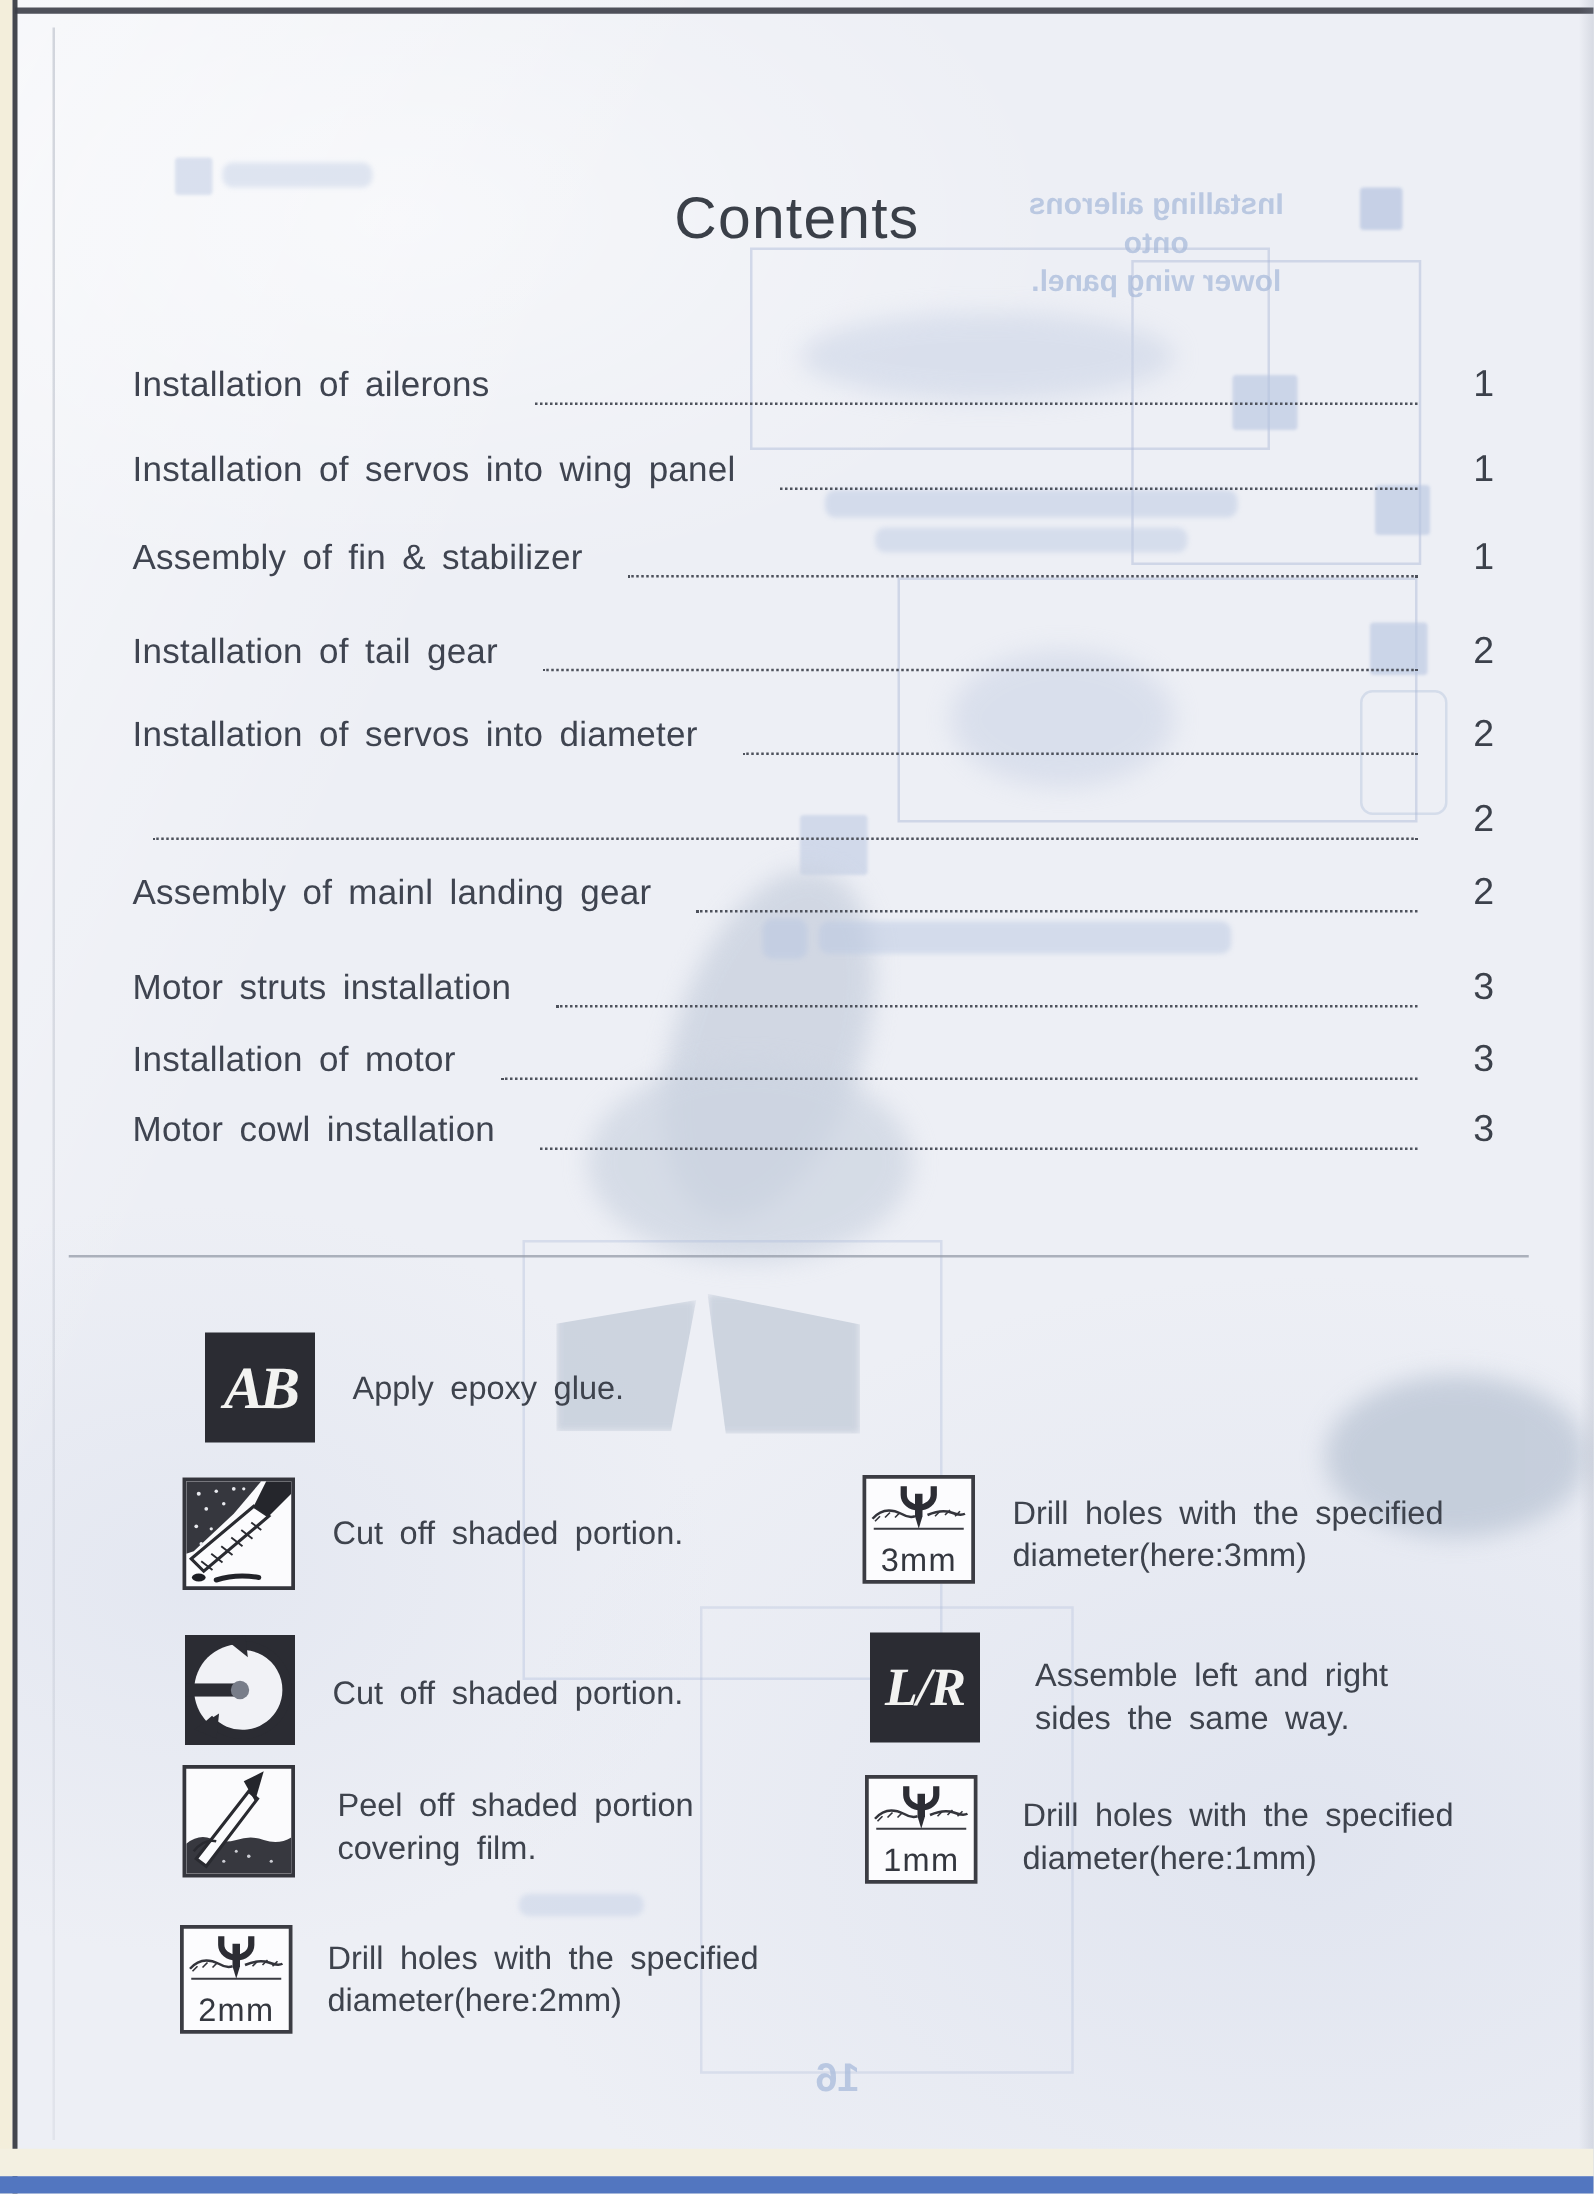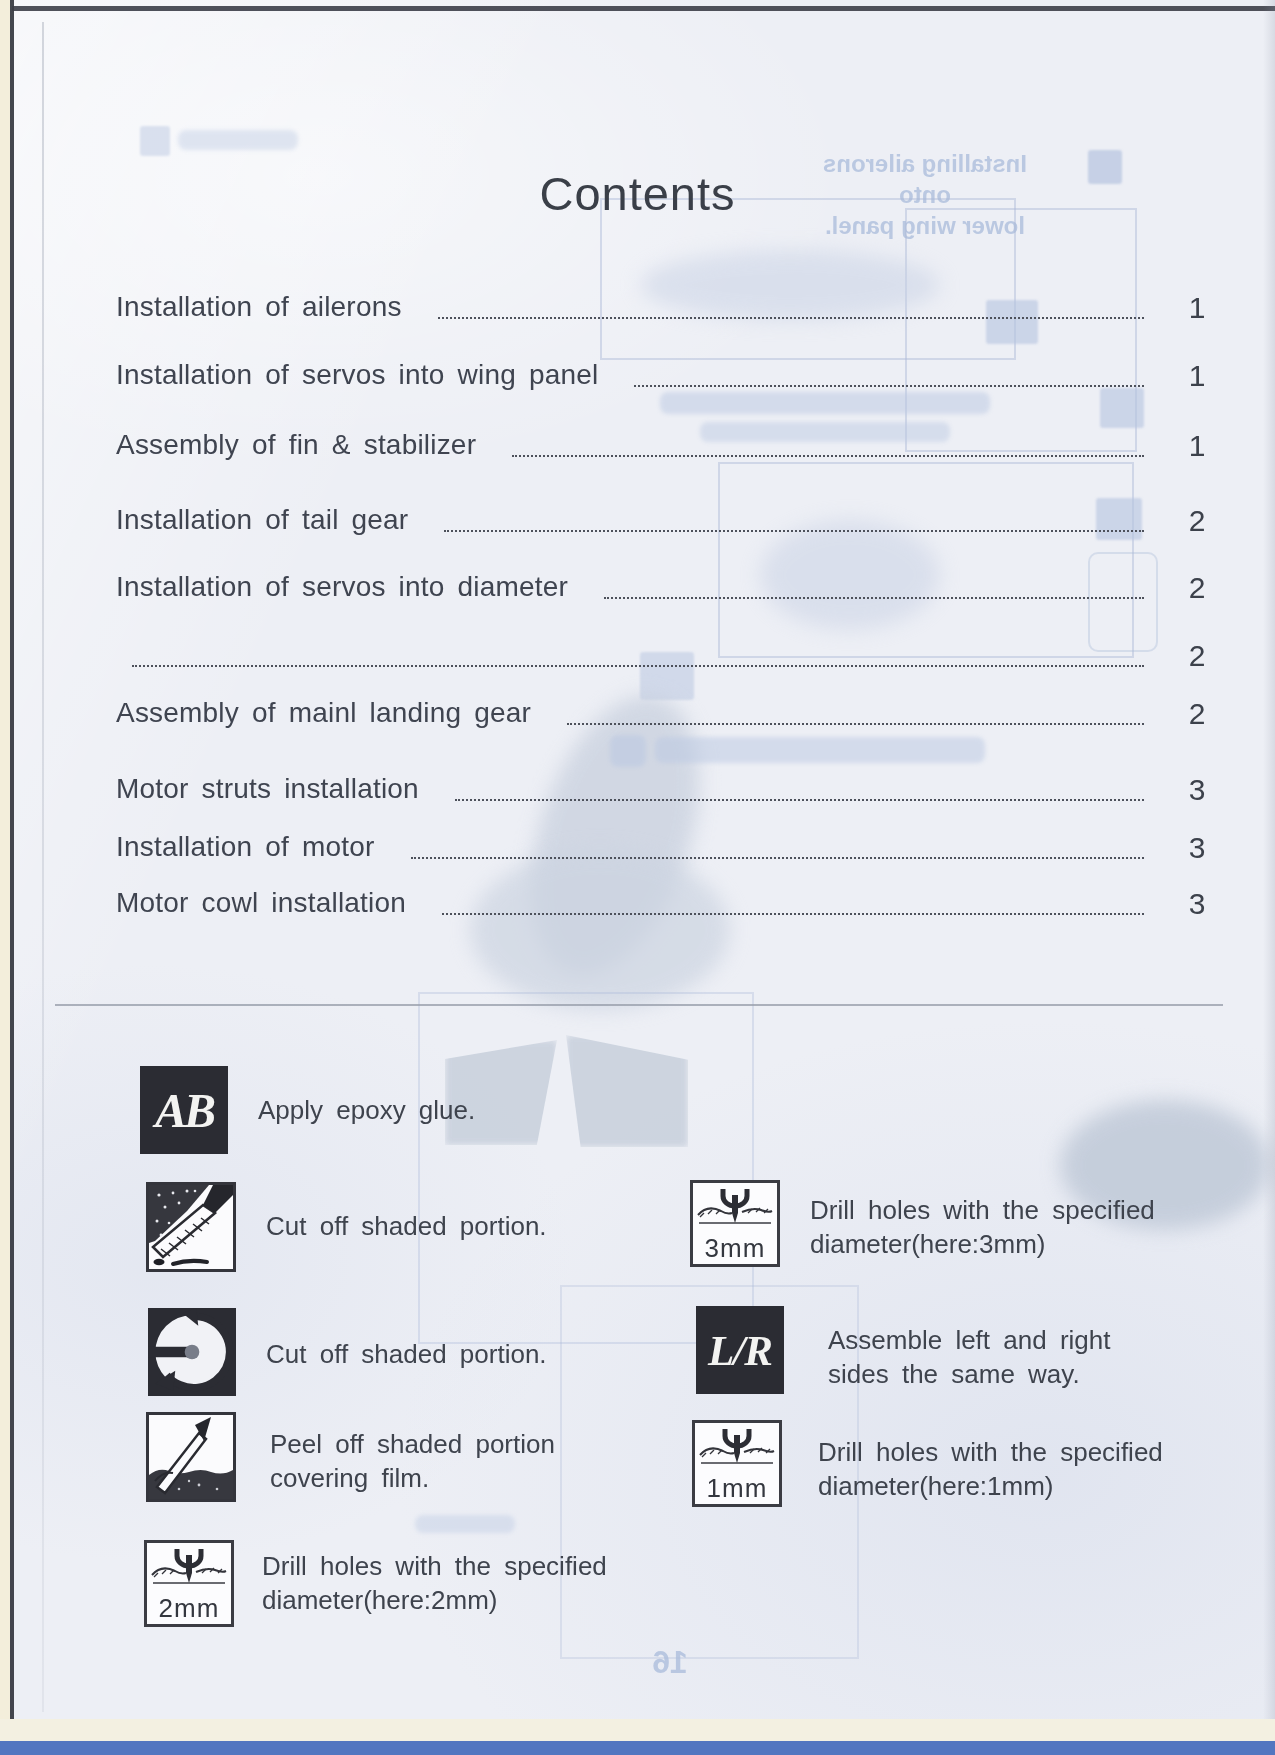--- a/index.html
+++ b/index.html
@@ -15,23 +15,23 @@
   .edge-binding{position:absolute;left:10px;top:0;width:4px;height:100%;background:#2b2d36;opacity:.88;}
   .edge-topline{position:absolute;left:12px;top:6px;width:1263px;height:5px;background:#3c3e48;opacity:.9;}
   .edge-right{position:absolute;right:0;top:0;width:12px;height:100%;
               background:linear-gradient(to left, rgba(138,146,164,.22), rgba(138,146,164,0));}
   .band-cream{position:absolute;left:0;bottom:14px;width:100%;height:22px;background:#f3f0e1;}
   .band-blue{position:absolute;left:0;bottom:0;width:100%;height:14px;background:#5276c0;}
   .crease-v{position:absolute;left:42px;top:22px;height:1690px;width:2px;
             background:linear-gradient(to bottom, rgba(140,148,165,.35), rgba(140,148,165,.12));}
   
   .title{position:absolute;top:146px;left:0;width:100%;text-align:center;
-         font-size:47px;letter-spacing:1px;color:#3a3f48;margin-top:20px;}
-  
-  .toc-row{position:absolute;left:116px;width:1104px;display:flex;align-items:center;gap:20px;}
+         font-size:47px;letter-spacing:1px;color:#3a3f48;}
+  
+  .toc-row{position:absolute;left:106px;width:1104px;display:flex;align-items:flex-end;gap:20px;}
   .toc-label{font-size:28px;line-height:1.1;letter-spacing:.2px;word-spacing:5px;color:#3f4450;white-space:nowrap;}
   .leader{flex:1;height:20px;border-bottom:2.5px dotted #4d515b;margin:0 10px 0 16px;}
   .toc-page{width:46px;text-align:center;font-size:30px;line-height:1.05;color:#3c414b;}
   .divider{position:absolute;top:1004px;left:55px;width:1168px;height:2px;background:#9aa0ac;opacity:.8;}
   
   .lg-item{position:absolute;display:flex;align-items:flex-start;}
   .lg-label{margin-left:30px;font-size:26px;line-height:1.3;word-spacing:6px;color:#3e434d;white-space:pre-line;}
   .icon-black{flex:none;width:88px;height:88px;background:#2b2c33;color:#f3f3f1;
               display:flex;align-items:center;justify-content:center;
               font-family:"Liberation Serif",serif;font-weight:700;font-style:italic;}
@@ -138,21 +138,21 @@
     </div>
     <div class="toc-row" style="top:888px">
       <span class="toc-label">Motor cowl installation</span>
       <span class="leader"></span>
       <span class="toc-page">3</span>
     </div>
   </div>
 
   <div class="divider"></div>
 
-  <div class="lg-item" style="top:1066px;left:140px">
+  <div class="lg-item" style="top:1066px;left:164px">
     <div class="icon-black glyph-ab">
       <span>AB</span>
     </div>
     <div class="lg-label" style="padding-top:28px">Apply epoxy glue.</div>
   </div>
 
   <div class="lg-item" style="top:1182px;left:146px">
     <div class="icon-frame">
       <svg viewBox="0 0 84 84">
         <polygon points="0,0 60,0 38,26 6,56 0,58" fill="#36373e"></polygon>

